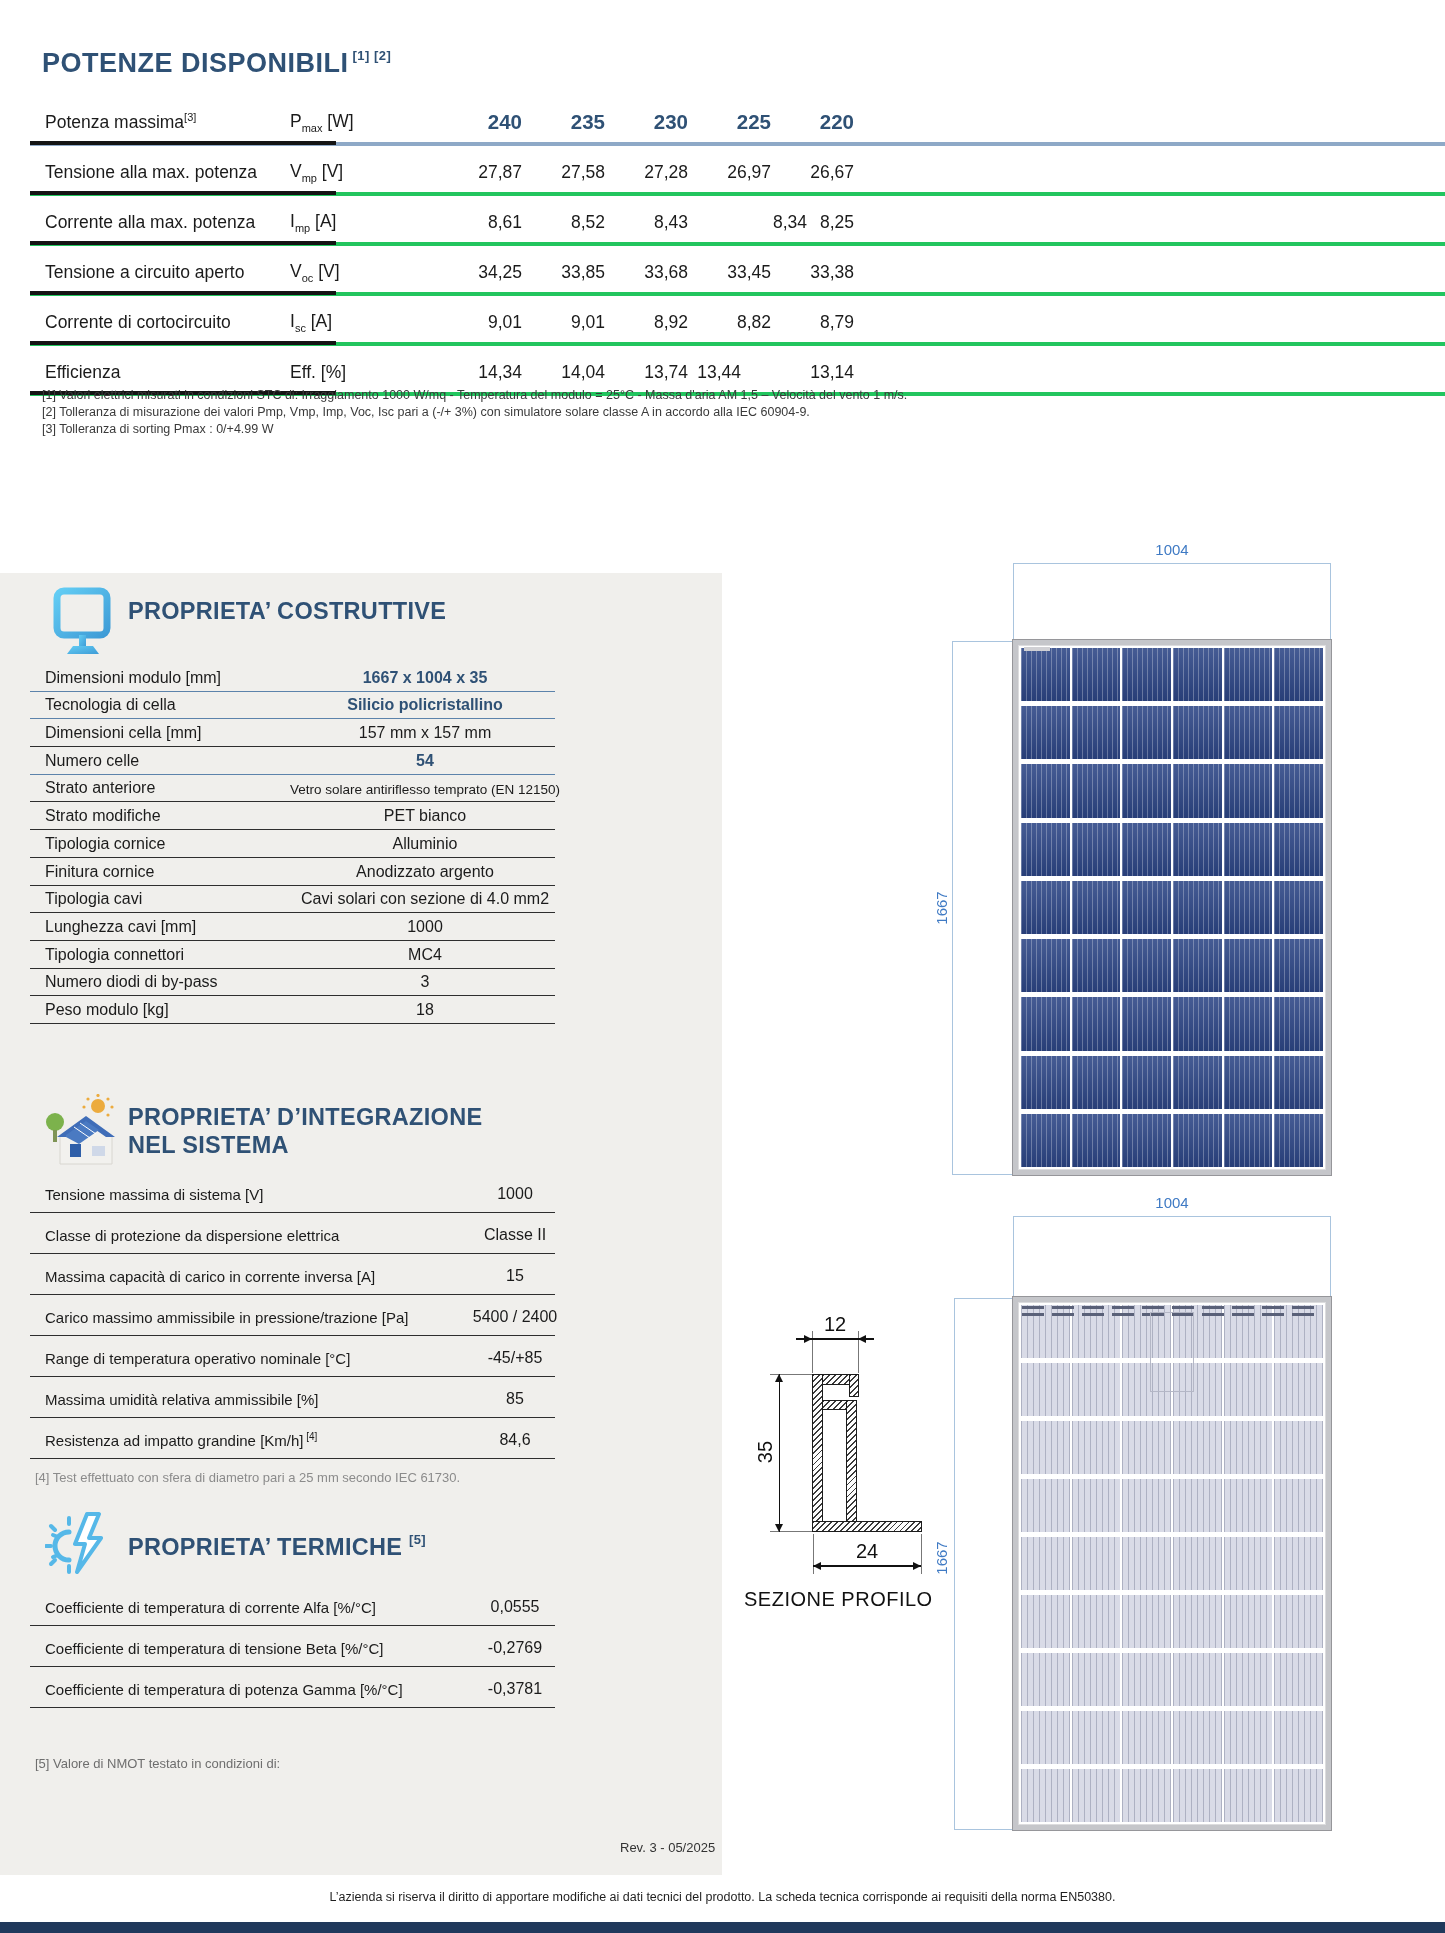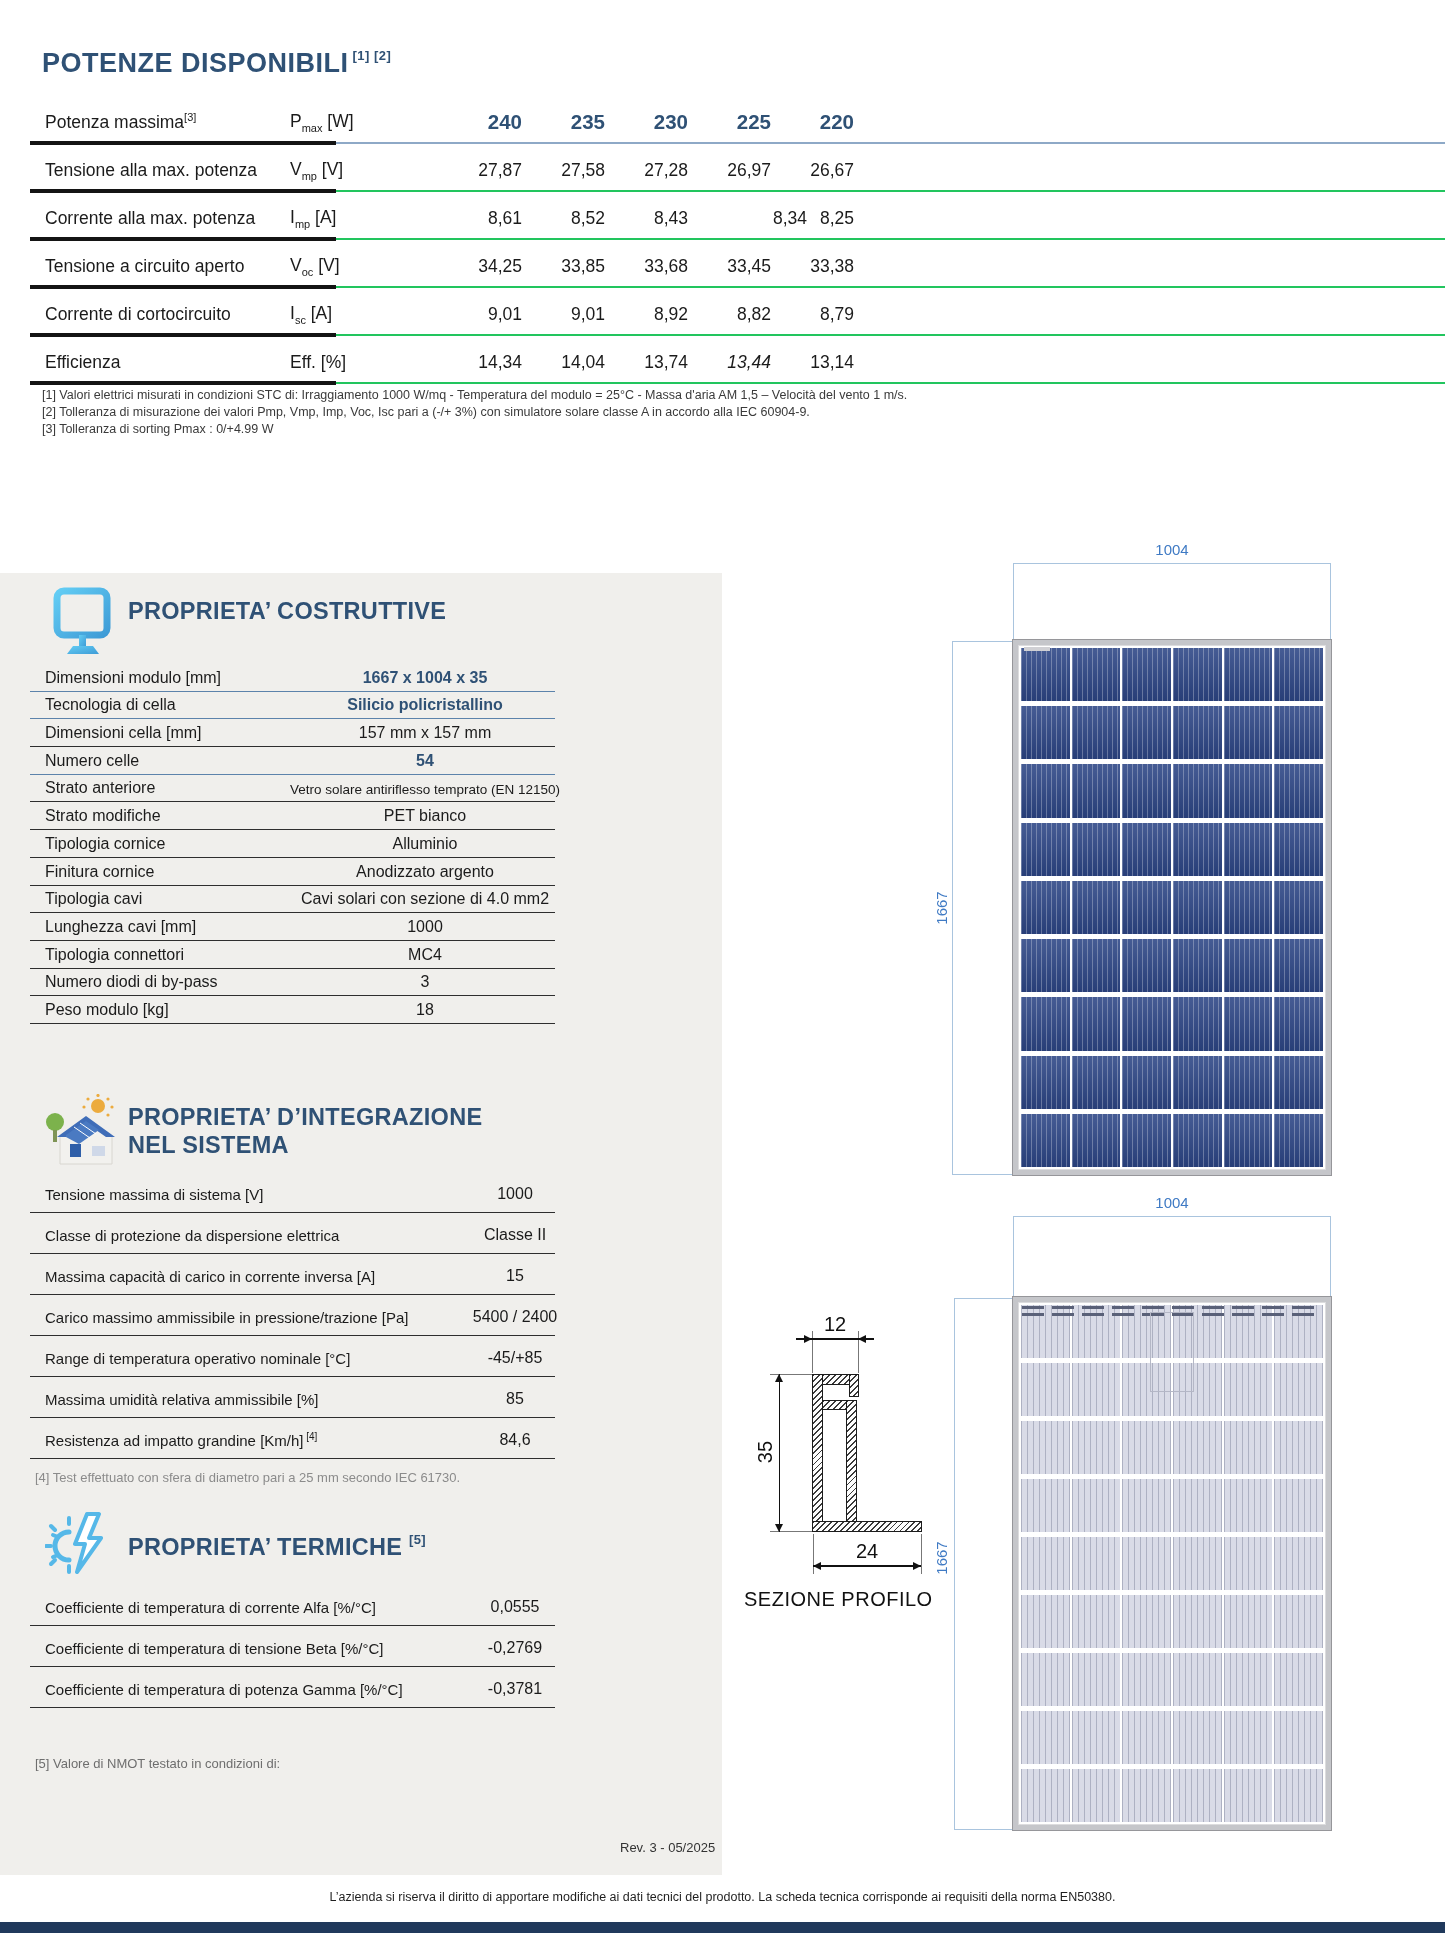--- a/index.html
+++ b/index.html
@@ -5,21 +5,21 @@
   html,body{margin:0;padding:0;background:#fff;}
   .page{position:relative;width:1445px;height:1933px;background:#fff;overflow:hidden;
         font-family:"Liberation Sans",sans-serif;color:#1b1b1b;}
   .abs{position:absolute;}
 
   
   #page-title{position:absolute;left:42px;top:48px;margin:0;font-size:27px;font-weight:bold;
               color:#2f5175;letter-spacing:.5px;}
   #page-title sup{font-size:13px;font-weight:bold;color:#2f5175;position:relative;top:-2px;margin-left:4px;}
   #power-rows{position:absolute;left:30px;top:96px;right:0;}
-  .prow{position:relative;height:46px;border-bottom:2px solid #22c55e;}
+  .prow{position:relative;height:46px;border-bottom:4px solid #22c55e;}
   .prow.header{border-bottom-color:#8ea9c7;}
   .prow .rule-left{position:absolute;left:0;bottom:-2.5px;width:306px;height:3.5px;background:#141414;}
   .prow .lbl{position:absolute;left:15px;bottom:9px;font-size:17.5px;white-space:nowrap;}
   .prow .lbl sup{font-size:11px;}
   .prow .sym{position:absolute;left:260px;bottom:9px;font-size:17.5px;white-space:nowrap;}
   .prow .sym sub{font-size:11px;}
   .prow .val{position:absolute;bottom:9px;width:84px;text-align:right;font-size:17.5px;}
   .prow.header .val{font-weight:bold;color:#2f5175;font-size:20.5px;bottom:8px;}
   #power-footnotes{position:absolute;left:42px;top:387px;font-size:12.5px;color:#3a3a3a;line-height:1.34;}
 
@@ -143,21 +143,21 @@
         <span class="val" style="left: 657px;">8,82</span>
         <span class="val" style="left: 740px;">8,79</span>
         <span class="rule-left"></span>
       </div>
       <div class="prow">
         <span class="lbl">Efficienza</span>
         <span class="sym">Eff. [%]</span>
         <span class="val" style="left: 408px;">14,34</span>
         <span class="val" style="left: 491px;">14,04</span>
         <span class="val" style="left: 574px;">13,74</span>
-        <span class="val" style="left: 657px; font-style: italic;">13,44</span>
+        <span class="val" style="left: 627px;">13,44</span>
         <span class="val" style="left: 740px;">13,14</span>
         <span class="rule-left"></span>
       </div>
     </div>
   <div id="power-footnotes">
       <div>[1] Valori elettrici misurati in condizioni STC di: Irraggiamento 1000 W/mq - Temperatura del modulo = 25°C - Massa d'aria AM 1,5 – Velocità del vento 1 m/s.</div>
       <div>[2] Tolleranza di misurazione dei valori Pmp, Vmp, Imp, Voc, Isc pari a (-/+ 3%) con simulatore solare classe A in accordo alla IEC 60904-9.</div>
       <div>[3] Tolleranza di sorting Pmax : 0/+4.99 W</div>
     </div>
 

